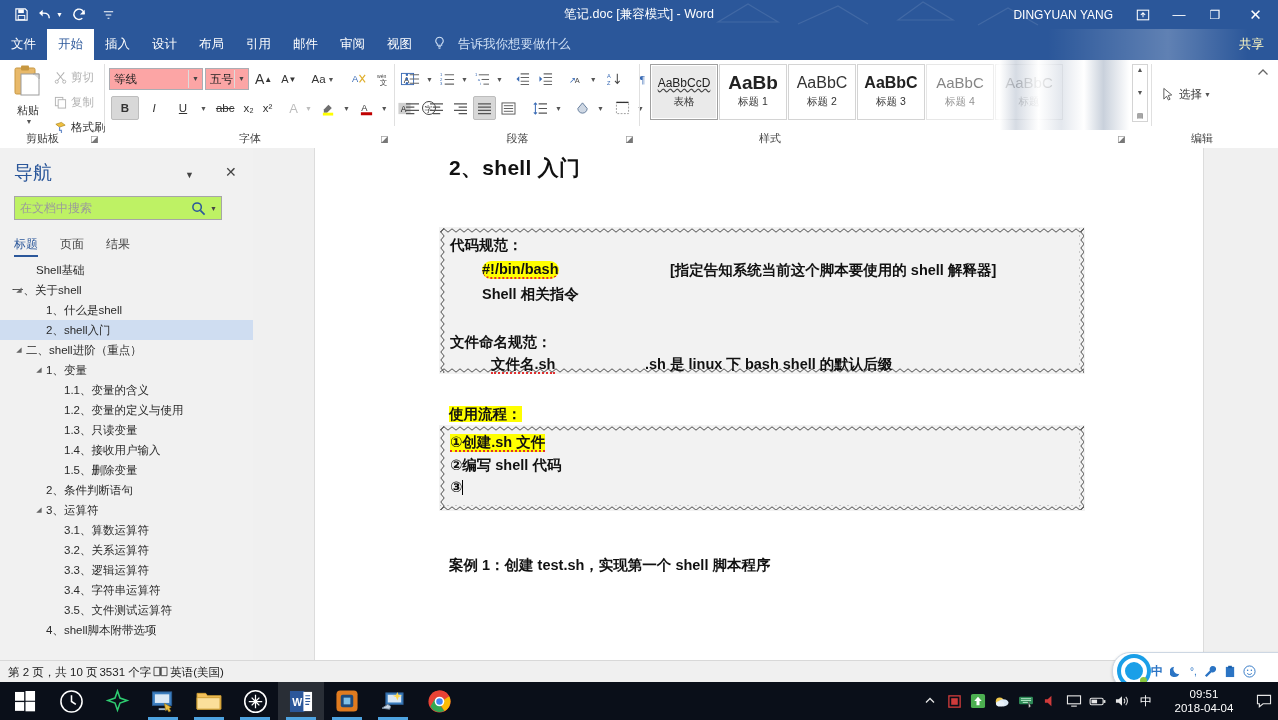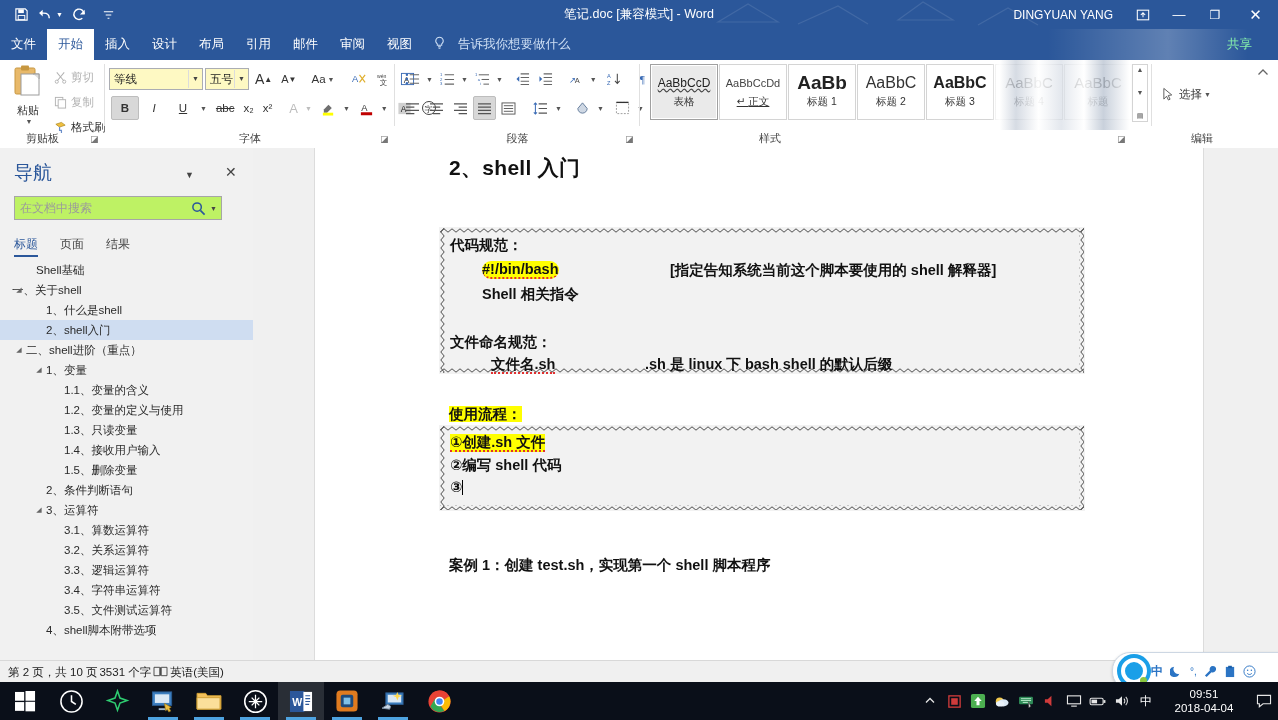--- a/index.html
+++ b/index.html
@@ -33,21 +33,21 @@
   
   .tabbar{
     position:absolute;left:0;top:29px;width:1278px;height:31px;background:#2b579a;
     display:flex;align-items:flex-end;
   }
   .tab{
     height:31px;line-height:31px;padding:0 11px;font-size:12.5px;color:#fff;cursor:default;white-space:nowrap;
   }
   .tab.active{background:#fff;color:#2b579a;}
   .tell-me{display:flex;align-items:center;gap:12px;height:31px;padding:0 10px;font-size:12.5px;color:#cfe0f5;}
-  .share-btn{position:absolute;right:18px;top:4px;font-size:12.5px;color:#86efac;padding:3px 8px;text-align:right;}
+  .share-btn{position:absolute;right:6px;top:4px;font-size:12.5px;color:#fef9c3;padding:3px 8px;text-align:right;}
   .blur-streak{position:absolute;right:30px;top:0;width:200px;height:31px;
     background:linear-gradient(90deg,rgba(255,255,255,0) 0%,rgba(255,255,255,.25) 60%,rgba(255,255,255,0) 100%);
     pointer-events:none;}
 
   
   .ribbon{
     position:absolute;left:0;top:60px;width:1278px;height:88px;background:#fff;
     border-bottom:1px solid #d4d4d4;
   }
   .rgroup{position:absolute;top:0;height:88px;}
@@ -63,21 +63,21 @@
   .btn.dis{color:#b3b3b3;}
   .caret{font-size:7px;margin-left:2px;color:#555;}
 
   
   .paste-big{position:absolute;left:6px;top:4px;width:44px;height:62px;display:flex;flex-direction:column;align-items:center;}
   .paste-label{font-size:11px;color:#333;margin-top:1px;}
   .clip-rows{position:absolute;left:50px;top:5px;display:flex;flex-direction:column;gap:1px;}
   .clip-rows .btn{justify-content:flex-start;width:84px;}
 
   
-  .fontbox{position:absolute;display:flex;align-items:center;border:1px solid #abadb3;background:#fef9c3;height:20px;font-size:11.5px;color:#222;}
+  .fontbox{position:absolute;display:flex;align-items:center;border:1px solid #abadb3;background:#fca5a5;height:20px;font-size:11.5px;color:#222;}
   .fontbox .v{padding:0 4px;flex:1;white-space:nowrap;overflow:hidden;}
   .fontbox .dd{width:13px;text-align:center;color:#444;font-size:7px;border-left:1px solid #dcdcdc;line-height:18px;height:18px;}
 
   
   .stylecard{
     width:66px;height:54px;border:1px solid #d4d4d4;background:#fff;display:flex;flex-direction:column;
     align-items:center;justify-content:center;
   }
   .stylecard.sel{border:1px solid #a0a0a0;background:#eaeaea;box-shadow:inset 0 0 0 1px #fff;}
   .stylecard .prev{font-size:13px;color:#222;line-height:16px;}
@@ -552,24 +552,20 @@
       <div class="glabel">段落</div>
       <div class="dlg">◪</div>
       <div class="gdiv"></div>
     </div>
 
     <div class="rgroup" style="left:640px;width:512px;overflow:hidden;">
       <div style="position:absolute;left:10px;top:4px;display:flex;gap:1px;">
         <div class="stylecard sel">
           <span class="prev" style="font-size:12px;text-decoration:underline wavy #444;">AaBbCcD</span>
           <span class="nm">表格</span>
-        </div>
-        <div class="stylecard">
-          <span class="prev" style="font-size:11px;color:#444;">AaBbCcDd</span>
-          <span class="nm" style="text-decoration:underline;">↵ <span>正文</span></span>
         </div>
         <div class="stylecard">
           <span class="prev" style="font-size:19px;font-weight:bold;">AaBb</span>
           <span class="nm">标题 1</span>
         </div>
         <div class="stylecard">
           <span class="prev" style="font-size:16px;color:#333;">AaBbC</span>
           <span class="nm">标题 2</span>
         </div>
         <div class="stylecard">

